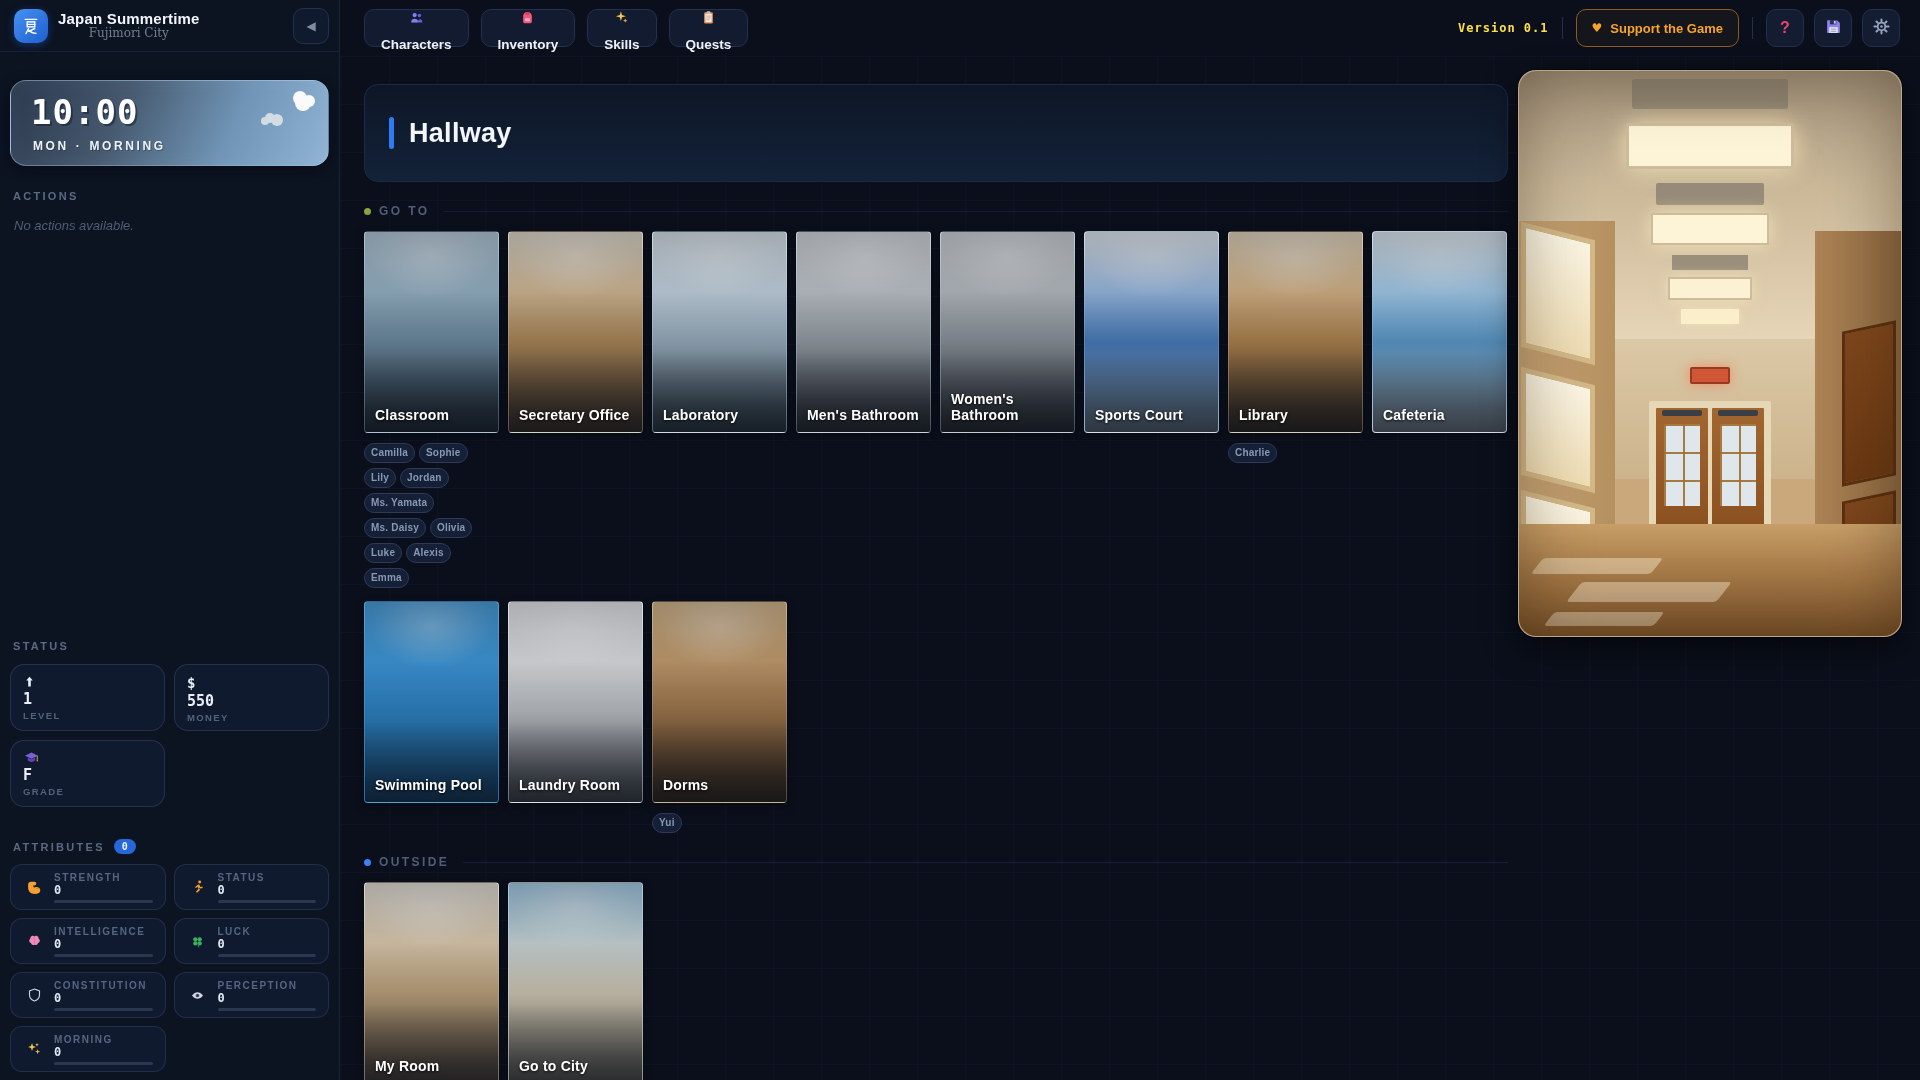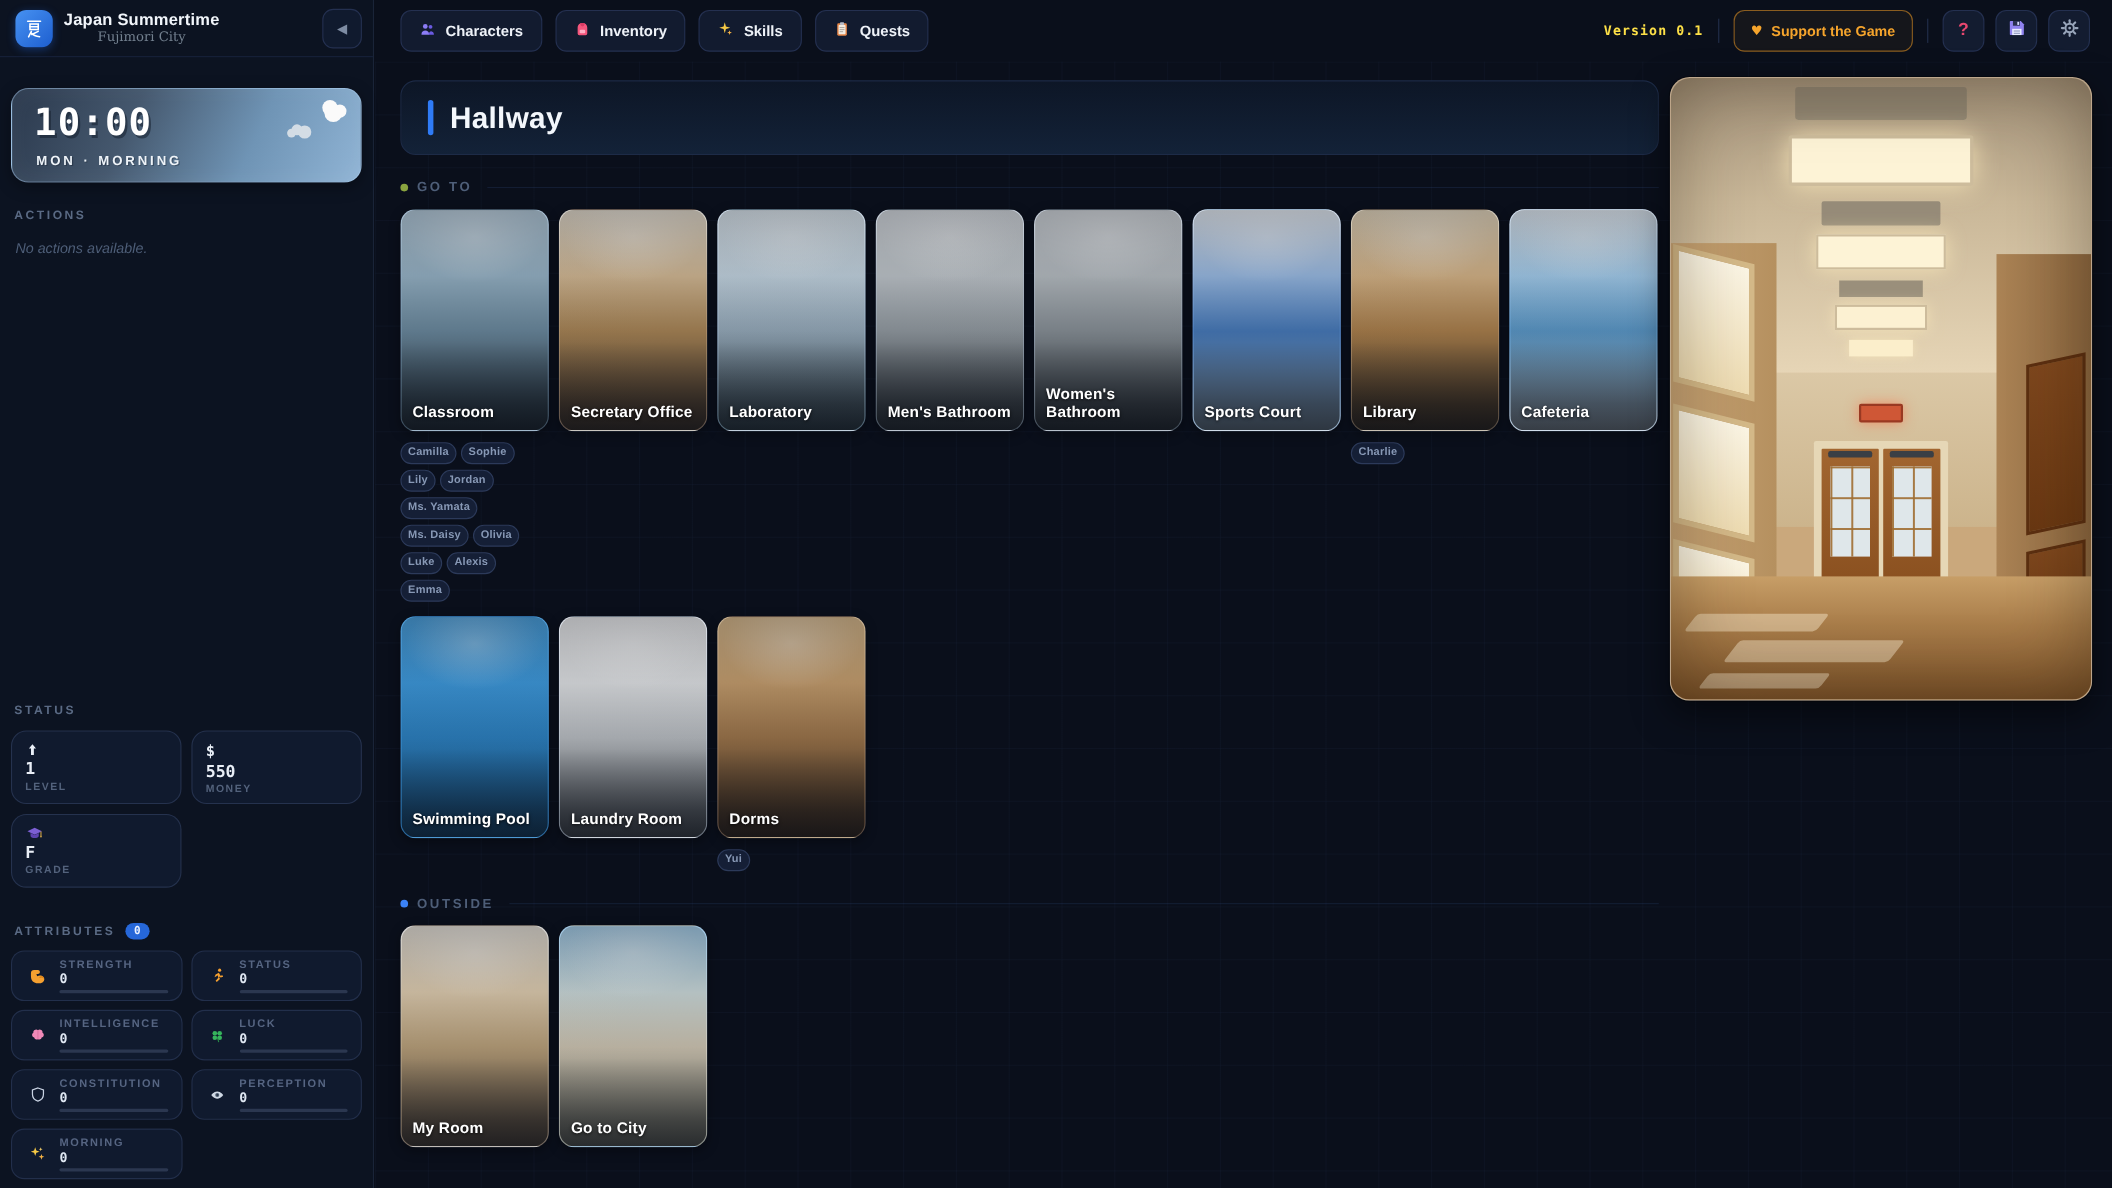--- a/index.html
+++ b/index.html
@@ -96,21 +96,21 @@
   .attr-bar { height:3px; border-radius:2px; background:#2b3750; margin-top:2px; }
 
   
   .main { position:absolute; left:341px; top:0; right:0; bottom:0; }
   .topbar {
     height:56px; display:flex; align-items:center; padding:0 20px 0 23px; gap:12px;
   }
   .nav-btn {
     display:flex; align-items:center; gap:9px; height:38px; padding:0 16px;
     border-radius:10px; background:#121b2f; border:1px solid #243050;
-    color:#eef2f8; font-weight:800; font-size:13.5px; cursor:pointer;
+    color:#eef2f8; font-weight:800; font-size:13.5px; cursor:pointer;flex-direction:column;
   }
   .topbar-right { margin-left:auto; display:flex; align-items:center; gap:10px; }
   .version { font-size:12px; color:#fde047; letter-spacing:1px; font-weight:bold; }
   .tb-divider { width:1px; height:22px; background:#24304c; margin:0 3px; }
   .support-btn {
     display:flex; align-items:center; gap:8px; height:38px; padding:0 15px;
     border:1px solid #8a5d20; border-radius:10px; color:#f5a42c;
     font-weight:800; font-size:13px; background:rgba(244,162,44,.05); cursor:pointer;
   }
   .support-heart { font-family:"DejaVu Sans", sans-serif; font-size:12px; }
@@ -123,37 +123,38 @@
 
   .content {
     position:absolute; top:56px; left:0; right:0; bottom:0;
     padding:17px 0 0 23px;
     background-image:
       linear-gradient(rgba(92,132,204,.045) 1px, transparent 1px),
       linear-gradient(90deg, rgba(92,132,204,.045) 1px, transparent 1px);
     background-size:48px 48px;
   }
   .location-header {
-    width:1144px; height:68px; border-radius:14px;
+    width:1144px; height:98px; border-radius:14px;
     background:linear-gradient(180deg,#0d1626 0%,#132238 100%);
     border:1px solid #1d2b47; display:flex; align-items:center; gap:15px;
     padding-left:24px;
+    margin-top:11px;
   }
   .accent-bar { width:5px; height:32px; border-radius:3px; background:#2f7bf6; }
   .page-title { font-size:27px; font-weight:800; color:#f3f7fc; letter-spacing:.3px; }
 
   .section-head { width:1144px; display:flex; align-items:center; gap:8px; margin-top:22px; }
   .section-dot { width:7px; height:7px; border-radius:50%; }
   .section-label { font-size:12px; font-weight:800; letter-spacing:2.4px; color:#4e5e78; }
   .section-line { flex:1; height:1px; background:rgba(80,122,195,.14); margin-left:6px; }
 
   .cards-row { display:flex; gap:9px; margin-top:13px; align-items:flex-start; width:1144px; }
   .loc-cell { width:135px; display:flex; flex-direction:column; }
   .loc-card {
-    width:135px; height:202px; border-radius:14px; position:relative; overflow:hidden;
+    width:135px; height:202px; border-radius:4px; position:relative; overflow:hidden;
     border:1px solid rgba(130,160,210,.16); cursor:pointer;
     box-shadow:0 3px 10px rgba(0,0,0,.35);
   }
   .loc-shade {
     position:absolute; inset:0;
     background:linear-gradient(180deg, rgba(10,14,24,.28) 0%, rgba(10,14,24,.08) 30%,
       rgba(8,12,20,.18) 60%, rgba(8,12,20,.62) 88%, rgba(8,12,20,.75) 100%);
   }
   .loc-light {
     position:absolute; inset:0;

